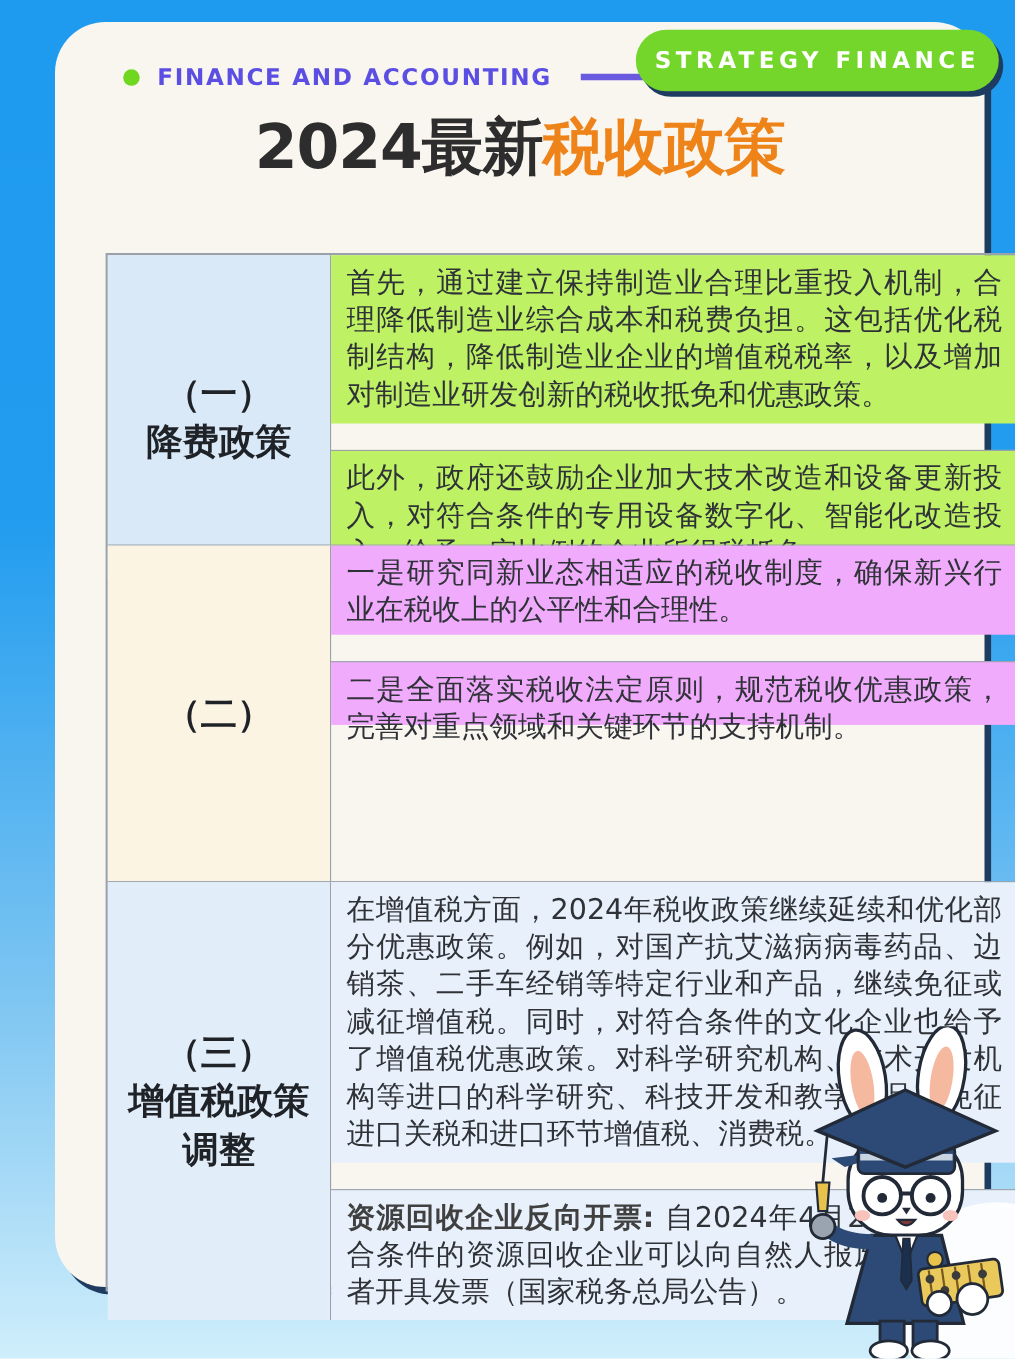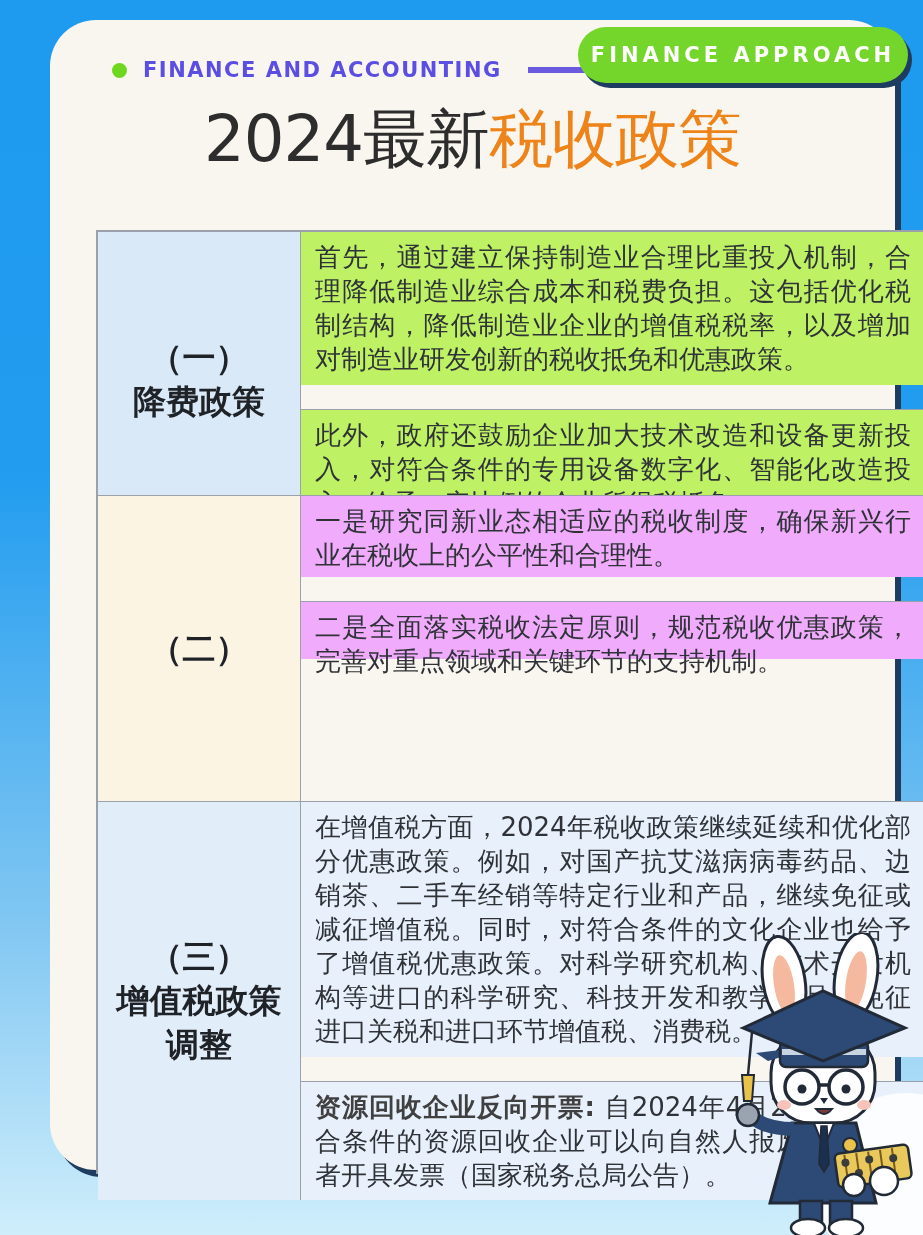--- a/index.html
+++ b/index.html
@@ -21,21 +21,21 @@
   .badge{
     position:absolute;left:578px;top:27px;width:330px;height:56px;
     background:#74D52B;border-radius:28px;
     display:flex;align-items:center;justify-content:center;
     box-shadow:4px 5px 0 #1E3B60;z-index:3;
   }
   .badge span{color:#fff;font-size:21px;font-weight:bold;letter-spacing:4px;white-space:nowrap;}
   
   .title{
     position:absolute;left:50%;transform:translateX(-50%);top:84px;white-space:nowrap;
-    font-size:64px;font-weight:400;letter-spacing:-1px;color:#2D2D2D;line-height:1.1;
+    font-size:56px;font-weight:700;letter-spacing:-1px;color:#2D2D2D;line-height:1.1;
   }
   .title .orange{color:#EE8419;}
   
   .policy-table{
     position:absolute;left:46px;top:210px;width:831px;height:944px;
     border:2px solid #9AA1AB;box-sizing:border-box;
     display:grid;grid-template-rows:263px 306px 1fr;
   }
   .section{display:grid;grid-template-columns:203px 1fr;box-sizing:border-box;}
   .section + .section{border-top:1.5px solid #9AA1AB;}
@@ -117,21 +117,21 @@
         <div class="cell">
           <span class="hl">资源回收企业反向开票: </span><span>自2024年4月29日起，符合条件的资源回收企业可以向自然人报废产品出售者开具发票（国家税务总局公告）。</span>
         </div>
       </div>
     </div>
 
   </div>
 </div>
 
 <div class="badge">
-  <span>FINANCE APPROACH</span>
+  <span>STRATEGY FINANCE</span>
 </div>
 
 <svg class="mascot" width="210" height="302" viewBox="0 0 210 302">
 
   <circle cx="188" cy="252" r="92" fill="#FBFDFF"></circle>
 
   <g stroke="#222A38" stroke-width="3" fill="#FFFFFF">
     <ellipse cx="66" cy="48" rx="21" ry="45" transform="rotate(-9 66 48)"></ellipse>
     <ellipse cx="138" cy="44" rx="21" ry="45" transform="rotate(9 138 44)"></ellipse>
   </g>

